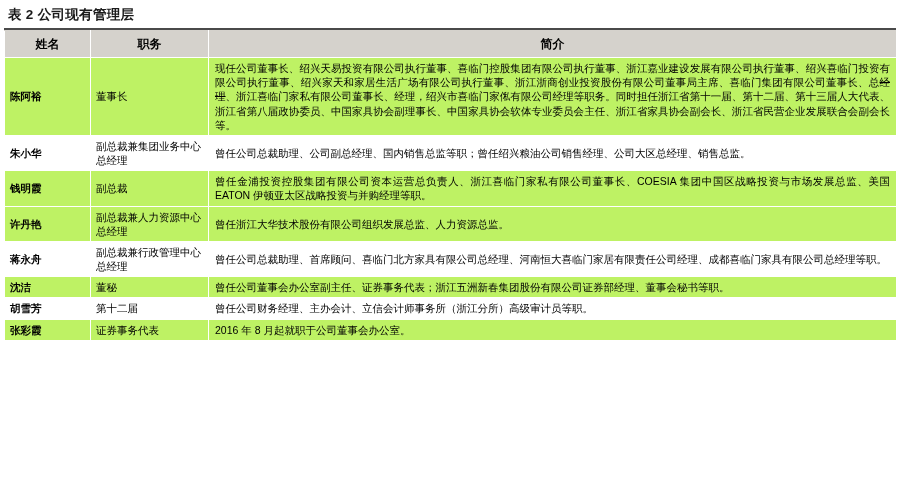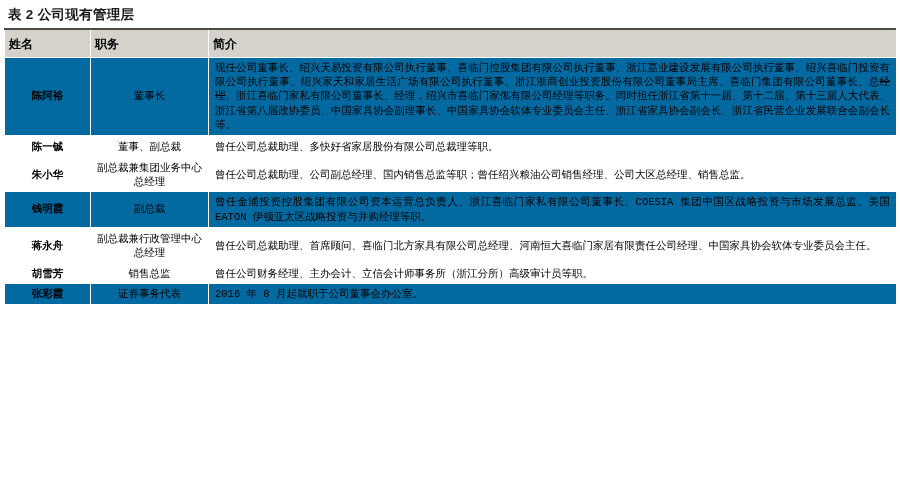--- a/index.html
+++ b/index.html
@@ -43,48 +43,46 @@
     border: 1px solid #ffffff;
     vertical-align: middle;
     padding: 3px 5px;
     font-size: 10.5px;
     line-height: 1.35;
   }
   table.mgmt thead th {
     background: #d5d2cc;
     font-weight: bold;
     font-size: 12px;
-    text-align: left;
+    text-align: center;
     height: 22px;
     padding: 2px 4px;
     border-top: 1px solid #d5d2cc;
     border-bottom: 1px solid #ffffff;
   }
   col.c-name { width: 86px; }
   col.c-title { width: 118px; }
   col.c-desc { width: 688px; }
 
   td.name {
-    text-align: center;
     font-weight: bold;
     font-size: 12px;
     white-space: nowrap;
   }
   td.title {
-    text-align: center;
+    text-align: left;
     font-size: 10.5px;
   }
   td.desc {
     text-align: justify;
     font-size: 10.5px;
     line-height: 1.45;
   }
   tr.shade td {
-    background: #0369a1;
-    font-family: Liberation Mono, monospace;
+    background: #bef264;
   }
   tr.plain td {
     background: #ffffff;
   }
   tr.shade td.desc, tr.plain td.desc {
     padding-left: 6px;
     padding-right: 6px;
   }
   .strike {
     text-decoration: line-through;
@@ -112,51 +110,56 @@
       </tr>
     </thead>
     <tbody>
 
       <tr class="shade">
         <td class="name">陈阿裕</td>
         <td class="title">董事长</td>
         <td class="desc">现任公司董事长、绍兴天易投资有限公司执行董事、喜临门控股集团有限公司执行董事、浙江嘉业建设发展有限公司执行董事、绍兴喜临门投资有限公司执行董事、绍兴家天和家居生活广场有限公司执行董事、浙江浙商创业投资股份有限公司董事局主席、喜临门集团有限公司董事长、总<span class="strike">经理</span>、浙江喜临门家私有限公司董事长、经理，绍兴市喜临门家俬有限公司经理等职务。同时担任浙江省第十一届、第十二届、第十三届人大代表、浙江省第八届政协委员、中国家具协会副理事长、中国家具协会软体专业委员会主任、浙江省家具协会副会长、浙江省民营企业发展联合会副会长等。</td>
       </tr>
 
-      <tr class="plain">
-        <td class="name">陈一铖</td>
-        <td class="title">董事、副总裁</td>
-        <td class="desc">曾任公司总裁助理、多快好省家居股份有限公司总裁理等职。</td>
-      </tr>
 
 
       <tr class="plain">
         <td class="name">朱小华</td>
         <td class="title">副总裁兼集团业务中心总经理</td>
         <td class="desc">曾任公司总裁助理、公司副总经理、国内销售总监等职；曾任绍兴粮油公司销售经理、公司大区总经理、销售总监。</td>
       </tr>
 
       <tr class="shade">
         <td class="name">钱明霞</td>
         <td class="title">副总裁</td>
         <td class="desc">曾任金浦投资控股集团有限公司资本运营总负责人、浙江喜临门家私有限公司董事长、COESIA 集团中国区战略投资与市场发展总监、美国 EATON 伊顿亚太区战略投资与并购经理等职。</td>
       </tr>
 
 
+      <tr class="shade">
+        <td class="name">许丹艳</td>
+        <td class="title">副总裁兼人力资源中心总经理</td>
+        <td class="desc">曾任浙江大华技术股份有限公司组织发展总监、人力资源总监。</td>
+      </tr>
 
       <tr class="plain">
         <td class="name">蒋永舟</td>
         <td class="title">副总裁兼行政管理中心总经理</td>
-        <td class="desc">曾任公司总裁助理、首席顾问、喜临门北方家具有限公司总经理、河南恒大喜临门家居有限责任公司经理、中国家具协会软体专业委员会主任。</td>
+        <td class="desc">曾任公司总裁助理、首席顾问、喜临门北方家具有限公司总经理、河南恒大喜临门家居有限责任公司经理、成都喜临门家具有限公司总经理等职。</td>
       </tr>
 
+      <tr class="shade">
+        <td class="name">沈洁</td>
+        <td class="title">董秘</td>
+        <td class="desc">曾任公司董事会办公室副主任、证券事务代表；浙江五洲新春集团股份有限公司证券部经理、董事会秘书等职。</td>
+      </tr>
 
       <tr class="plain">
         <td class="name">胡雪芳</td>
-        <td class="title">销售总监</td>
+        <td class="title">第十二届</td>
         <td class="desc">曾任公司财务经理、主办会计、立信会计师事务所（浙江分所）高级审计员等职。</td>
       </tr>
 
       <tr class="shade">
         <td class="name">张彩霞</td>
         <td class="title">证券事务代表</td>
         <td class="desc">2016 年 8 月起就职于公司董事会办公室。</td>
       </tr>
 
     </tbody>

